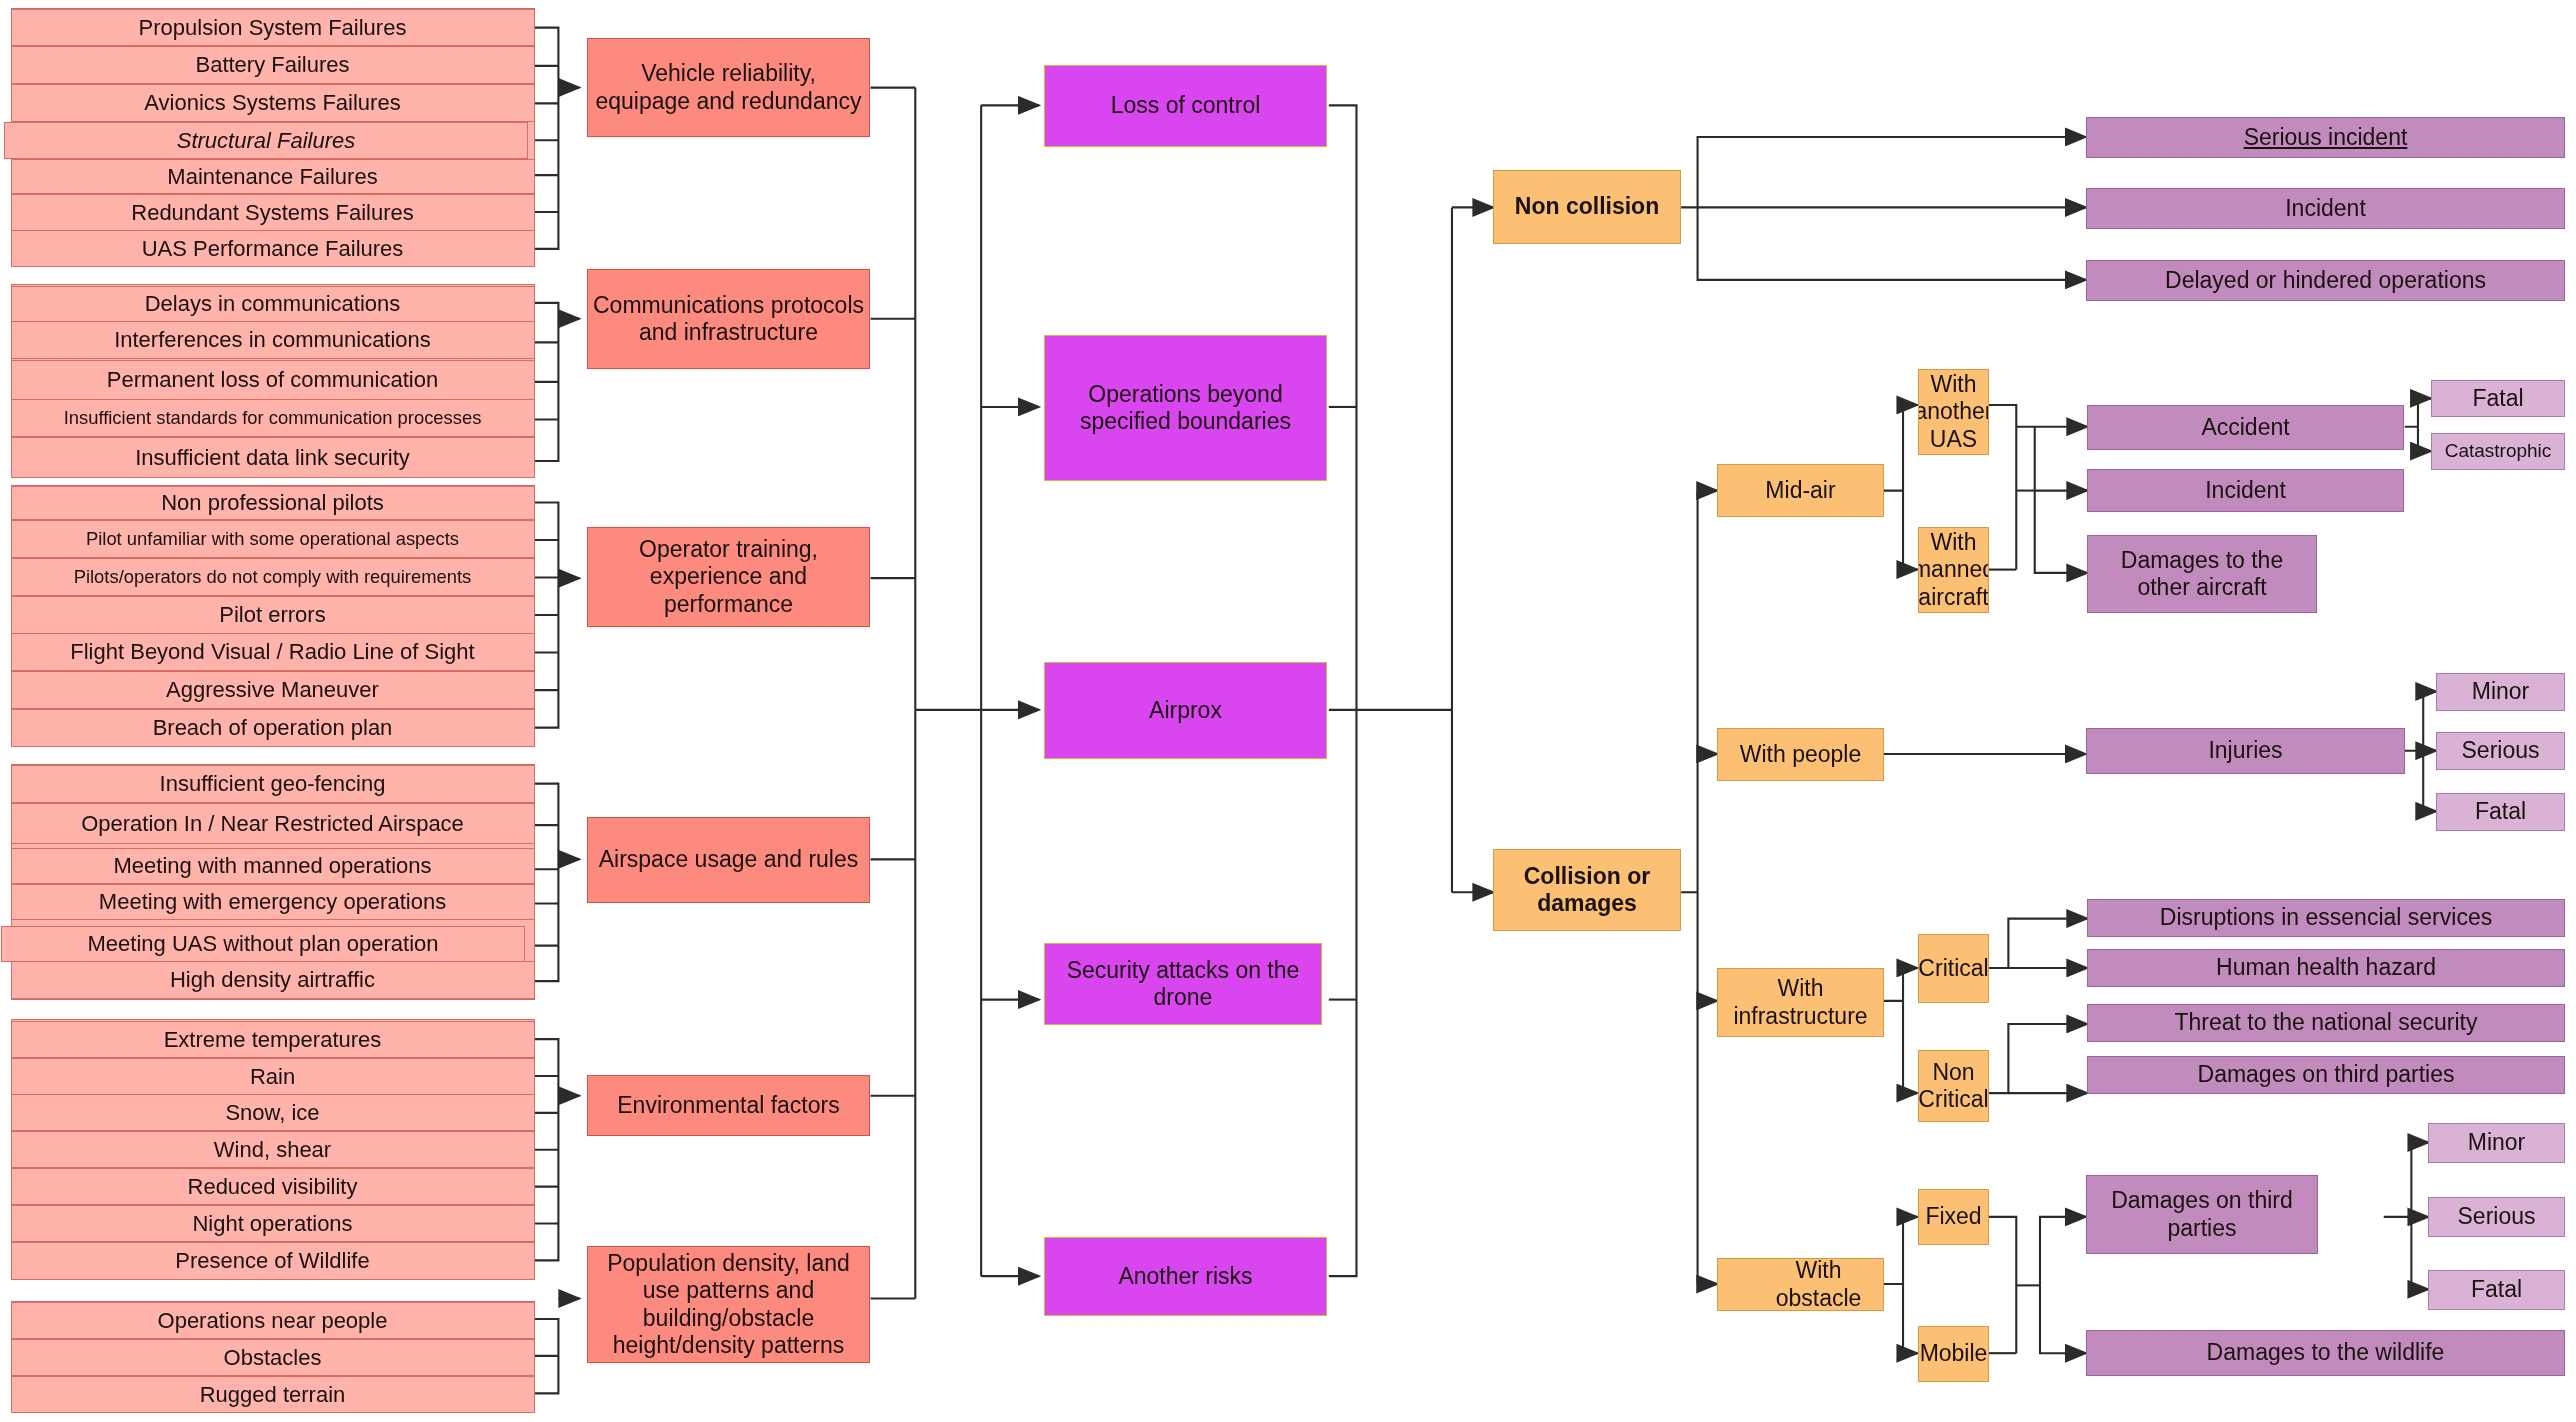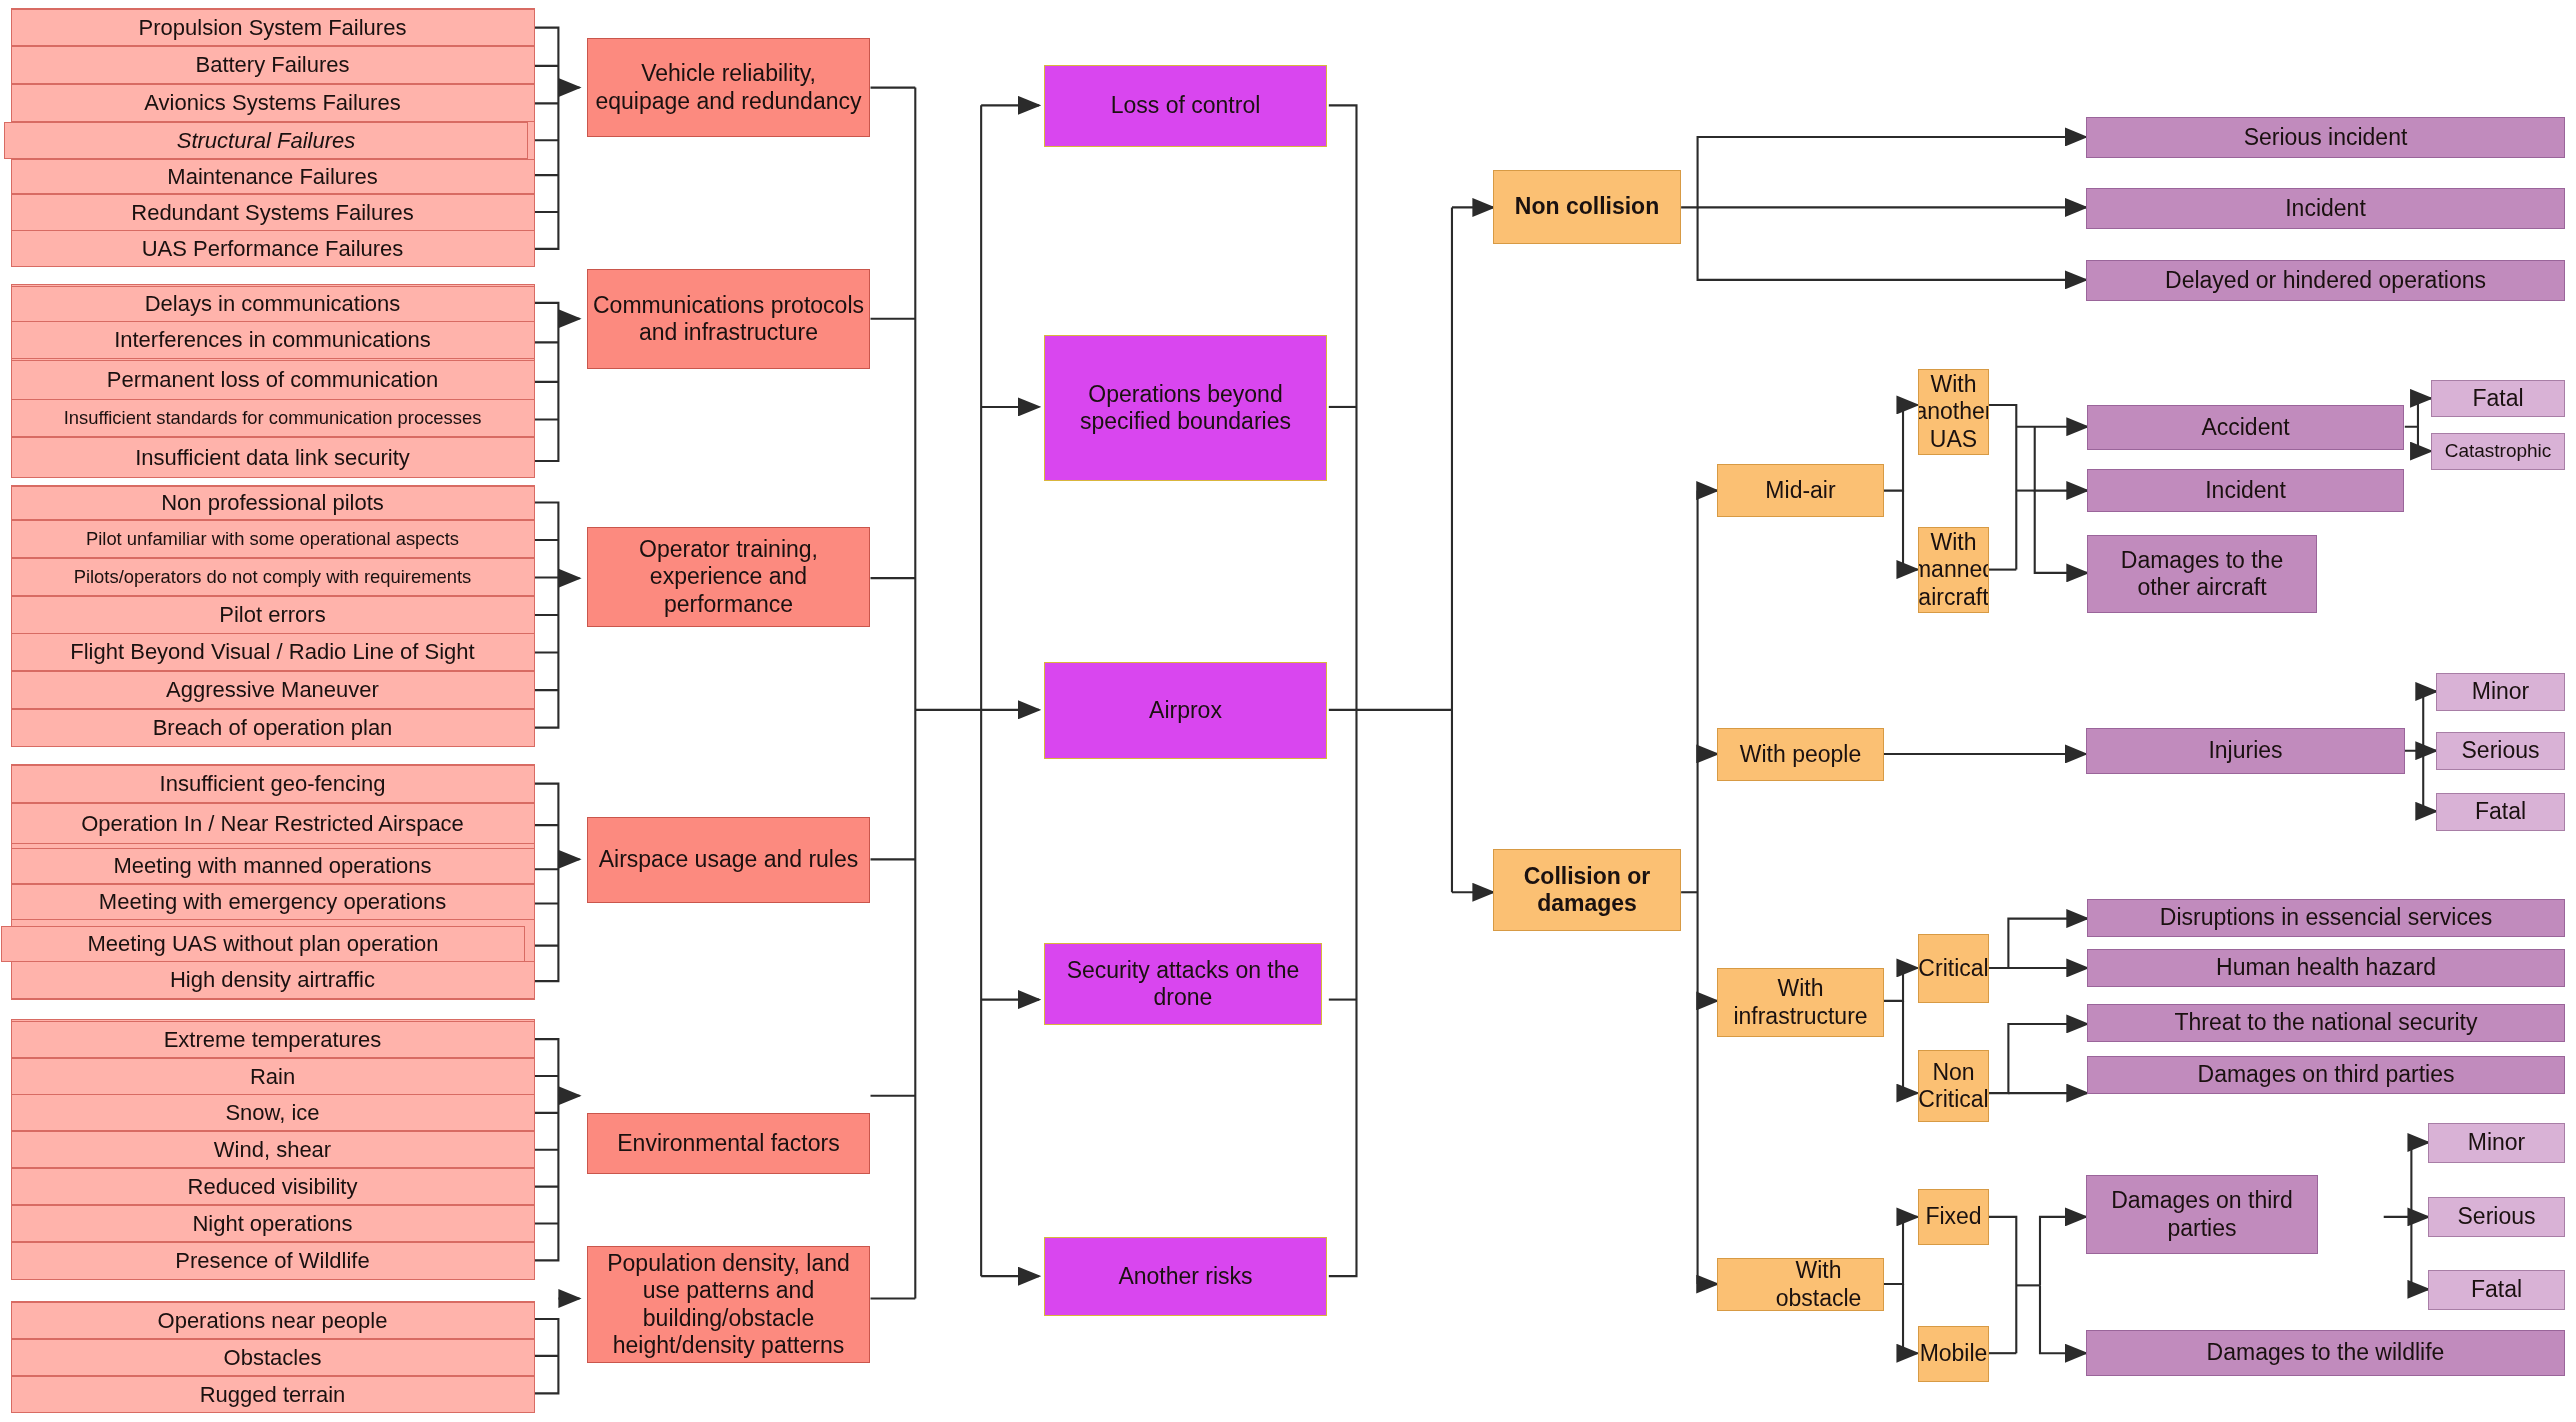--- a/index.html
+++ b/index.html
@@ -168,33 +168,33 @@
 
   <div class="grp" style="left:10.5px;top:1301px;width:524px;height:112px;"></div>
   <div class="node leaf" style="left:10.5px;top:1302px;width:524px;height:37px;">Operations near people</div>
   <div class="node leaf" style="left:10.5px;top:1339px;width:524px;height:37px;">Obstacles</div>
   <div class="node leaf" style="left:10.5px;top:1376px;width:524px;height:37px;">Rugged terrain</div>
 
   <div class="node cat" style="left:587px;top:38px;width:283px;height:99px;">Vehicle reliability, equipage and redundancy</div>
   <div class="node cat" style="left:587px;top:269px;width:283px;height:100px;">Communications protocols and infrastructure</div>
   <div class="node cat" style="left:587px;top:527px;width:283px;height:100px;">Operator training, experience and performance</div>
   <div class="node cat" style="left:587px;top:817px;width:283px;height:86px;">Airspace usage and rules</div>
-  <div class="node cat" style="left:587px;top:1113px;width:283px;height:61px;">Environmental factors</div>
+  <div class="node cat" style="left:587px;top:1075px;width:283px;height:61px;">Environmental factors</div>
   <div class="node cat" style="left:587px;top:1246px;width:283px;height:117px;">Population density, land use patterns and building/obstacle height/density  patterns</div>
 
   <div class="node risk" style="left:1044px;top:65px;width:283px;height:82px;">Loss of control</div>
   <div class="node risk" style="left:1044px;top:335px;width:283px;height:146px;">Operations beyond specified boundaries</div>
   <div class="node risk" style="left:1044px;top:662px;width:283px;height:97px;">Airprox</div>
   <div class="node risk" style="left:1044px;top:943px;width:278px;height:82px;">Security attacks on the drone</div>
   <div class="node risk" style="left:1044px;top:1237px;width:283px;height:79px;">Another risks</div>
 
   <div class="node orange b" style="left:1493px;top:170px;width:188px;height:74px;">Non collision</div>
   <div class="node orange b" style="left:1493px;top:849px;width:188px;height:82px;">Collision or damages</div>
 
-  <div class="node purple" style="left:2086px;top:117px;width:479px;height:41px;">Serious incident</div>
+  <div class="node purple" style="left:2086px;top:117px;width:479px;height:41px;text-decoration:underline;">Serious incident</div>
   <div class="node purple" style="left:2086px;top:188px;width:479px;height:41px;">Incident</div>
   <div class="node purple" style="left:2086px;top:260px;width:479px;height:41px;">Delayed or hindered operations</div>
 
   <div class="node orange" style="left:1717px;top:464px;width:167px;height:53px;">Mid-air</div>
   <div class="node orange" style="left:1918px;top:369px;width:71px;height:86px;">With another UAS</div>
   <div class="node orange" style="left:1918px;top:527px;width:71px;height:86px;">With manned aircraft</div>
   <div class="node purple" style="left:2087px;top:405px;width:317px;height:45px;">Accident</div>
   <div class="node purple" style="left:2087px;top:469px;width:317px;height:43px;">Incident</div>
   <div class="node purple" style="left:2087px;top:535px;width:230px;height:78px;">Damages to the other aircraft</div>
   <div class="node purple light" style="left:2431px;top:380px;width:134px;height:37px;">Fatal</div>

